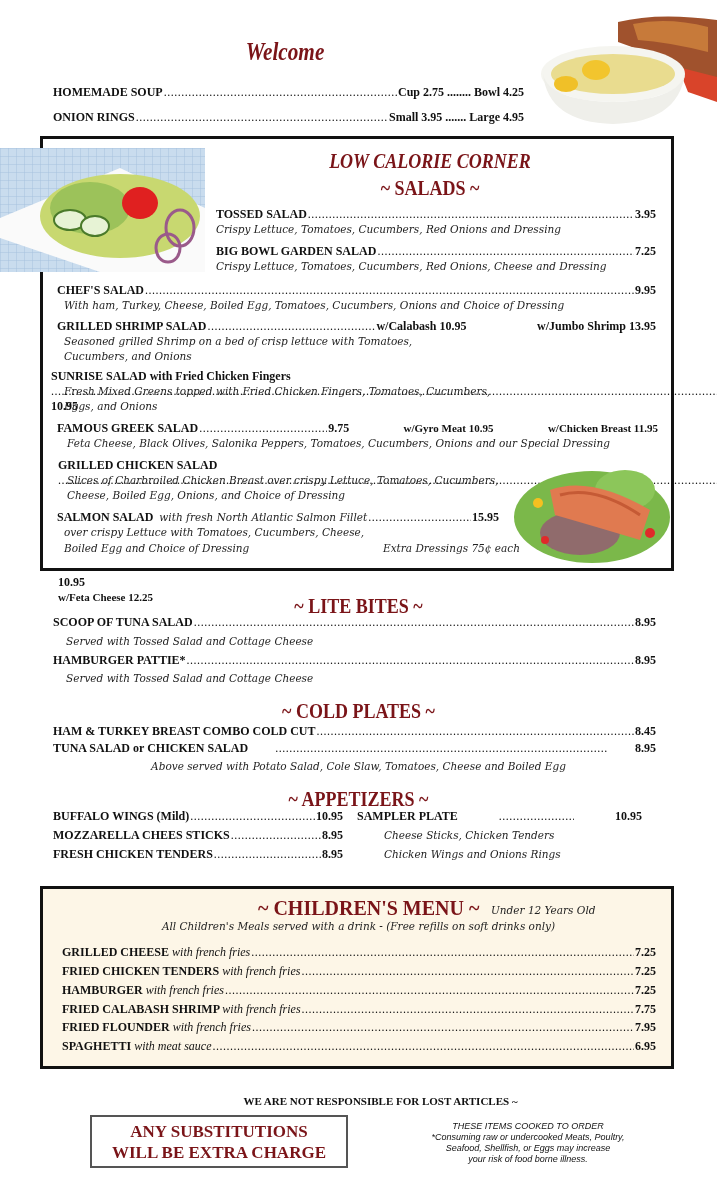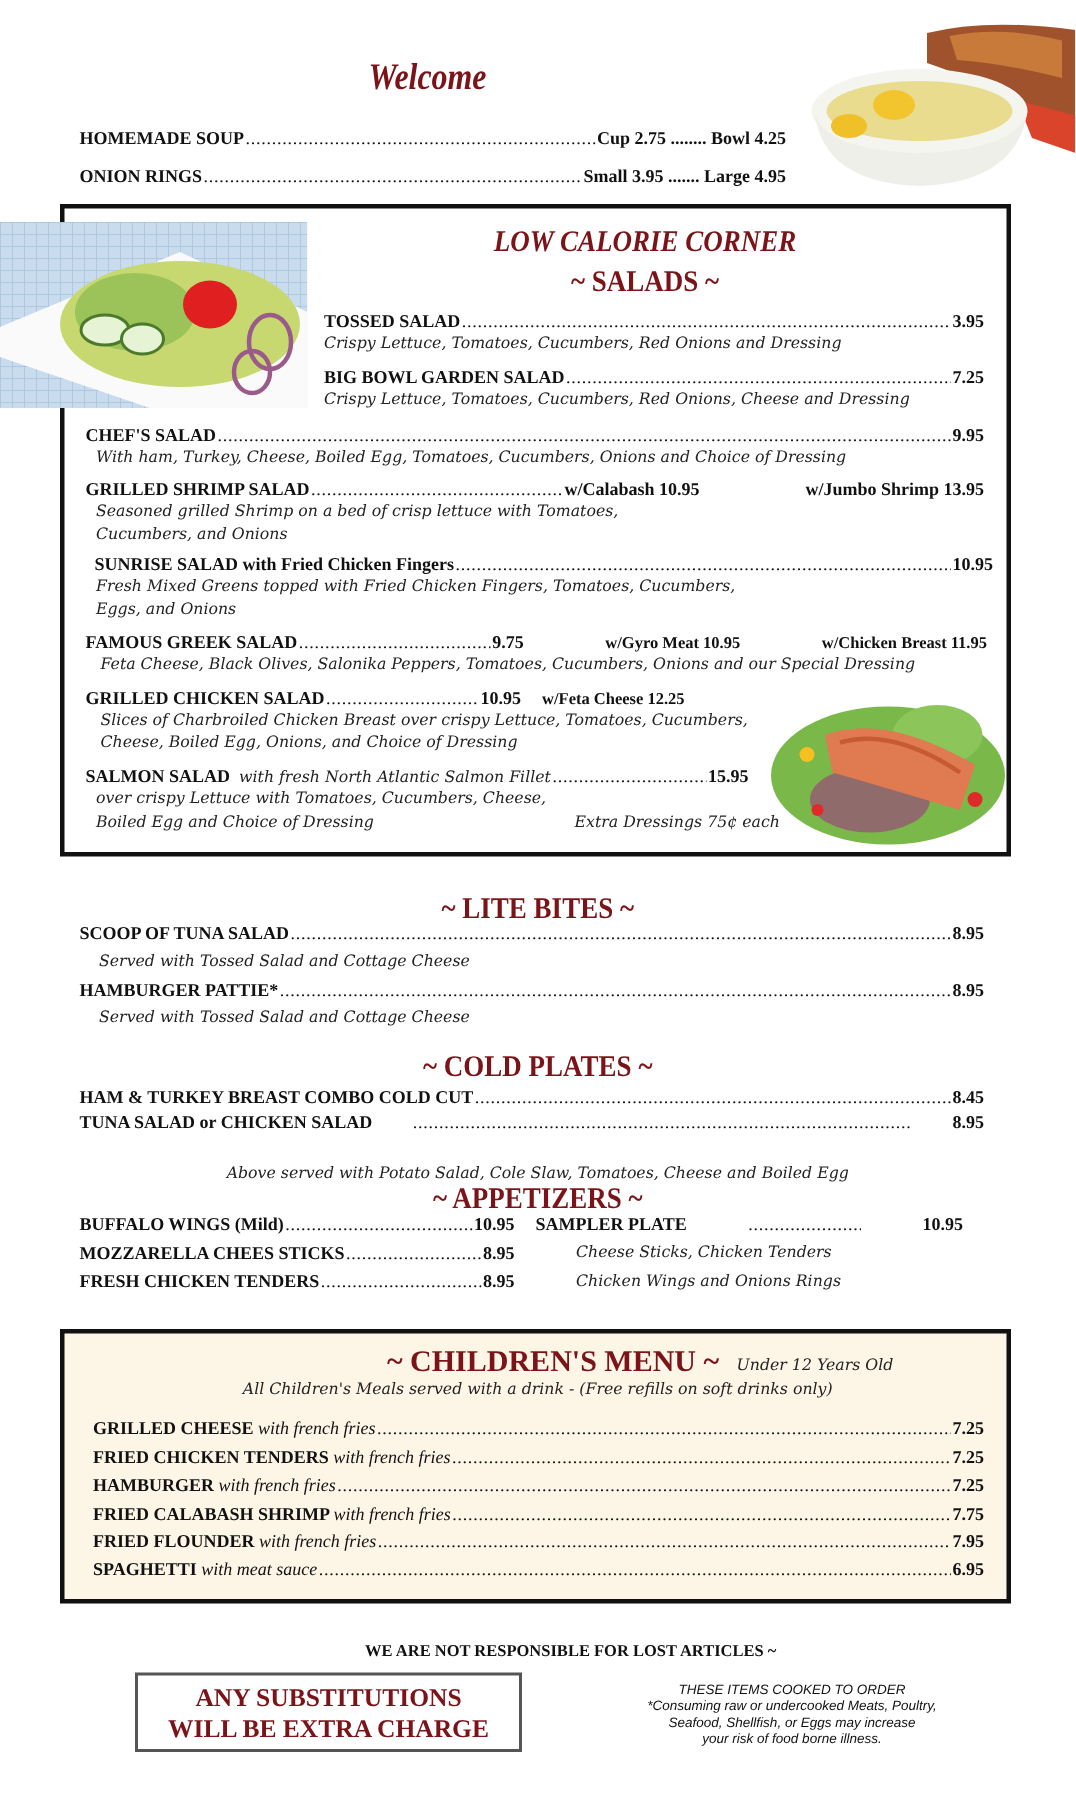--- a/index.html
+++ b/index.html
@@ -114,40 +114,40 @@
 <div class="abs row" style="left:57px; top:319px; width:599px;font-family:Liberation Serif, serif;">
   <span class="name">GRILLED SHRIMP SALAD</span>
   <span class="dots" style="flex:0 0 168px;"></span>
   <span class="price">w/Calabash 10.95</span>
   <span class="sp" style="flex:1 1 auto;"></span>
   <span class="price">w/Jumbo Shrimp 13.95</span>
 </div>
 <div class="abs desc" style="left:64px; top:334px;">Seasoned grilled Shrimp on a bed of crisp lettuce with Tomatoes,</div>
 <div class="abs desc" style="left:64px; top:349px;">Cucumbers, and Onions</div>
 
-<div class="abs row" style="left:63px; top:369px; width:599px;">
+<div class="abs row" style="left:50px; top:369px; width:599px;flex-direction:column;">
   <span class="name">SUNRISE SALAD with Fried Chicken Fingers</span>
   <span class="dots"></span>
   <span class="price">10.95</span>
 </div>
 <div class="abs desc" style="left:64px; top:384px;">Fresh Mixed Greens topped with Fried Chicken Fingers, Tomatoes, Cucumbers,</div>
 <div class="abs desc" style="left:64px; top:399px;">Eggs, and Onions</div>
 
 <div class="abs row" style="left:57px; top:421px; width:601px;">
   <span class="name">FAMOUS GREEK SALAD</span>
   <span class="dots" style="flex:0 0 128px;"></span>
   <span class="price">9.75</span>
   <span class="sp" style="flex:1 1 auto;"></span>
   <span class="price" style="font-size:11px;">w/Gyro Meat 10.95</span>
   <span class="sp" style="flex:1 1 auto;"></span>
   <span class="price" style="font-size:11px;">w/Chicken Breast 11.95</span>
 </div>
 <div class="abs desc" style="left:67px; top:436px;">Feta Cheese, Black Olives, Salonika Peppers, Tomatoes, Cucumbers, Onions and our Special Dressing</div>
 
-<div class="abs row" style="left:57px; top:458px; width:442px;">
+<div class="abs row" style="left:57px; top:458px; width:442px;flex-direction:column;">
   <span class="name">GRILLED CHICKEN SALAD</span>
   <span class="dots" style="flex:0 0 102px;"></span>
   <span class="price">10.95</span>
   <span class="sp" style="width:14px;"></span>
   <span class="price" style="font-size:11px;">w/Feta Cheese 12.25</span>
 </div>
 <div class="abs desc" style="left:67px; top:473px;">Slices of Charbroiled Chicken Breast over crispy Lettuce, Tomatoes, Cucumbers,</div>
 <div class="abs desc" style="left:67px; top:488px;">Cheese, Boiled Egg, Onions, and Choice of Dressing</div>
 
 <div class="abs row" style="left:57px; top:510px; width:442px;">
@@ -192,21 +192,21 @@
 <div class="abs row" style="left:53px; top:724px; width:603px;">
   <span class="name">HAM &amp; TURKEY BREAST COMBO COLD CUT</span>
   <span class="dots"></span>
   <span class="price">8.45</span>
 </div>
 <div class="abs row" style="left:53px; top:741px; width:603px;gap:26px;">
   <span class="name">TUNA SALAD or CHICKEN SALAD</span>
   <span class="dots"></span>
   <span class="price">8.95</span>
 </div>
-<div class="abs desc" style="left:0; width:717px; text-align:center; top:759px;margin-top:16px;">Above served with Potato Salad, Cole Slaw, Tomatoes, Cheese and Boiled Egg</div>
+<div class="abs desc" style="left:0; width:717px; text-align:center; top:759px;">Above served with Potato Salad, Cole Slaw, Tomatoes, Cheese and Boiled Egg</div>
 
 <div class="abs section-title" style="left:0; width:717px; top:788px;">~ APPETIZERS ~</div>
 <div class="abs row" style="left:53px; top:809px; width:290px;">
   <span class="name">BUFFALO WINGS (Mild)</span>
   <span class="dots"></span>
   <span class="price">10.95</span>
 </div>
 <div class="abs row" style="left:53px; top:828px; width:290px;">
   <span class="name">MOZZARELLA CHEES STICKS</span>
   <span class="dots"></span>

